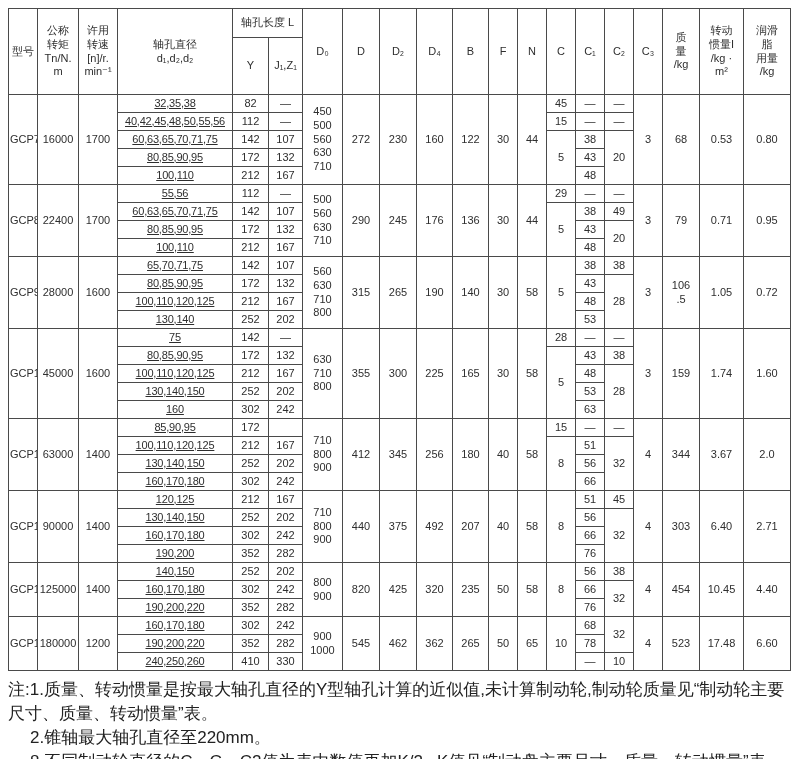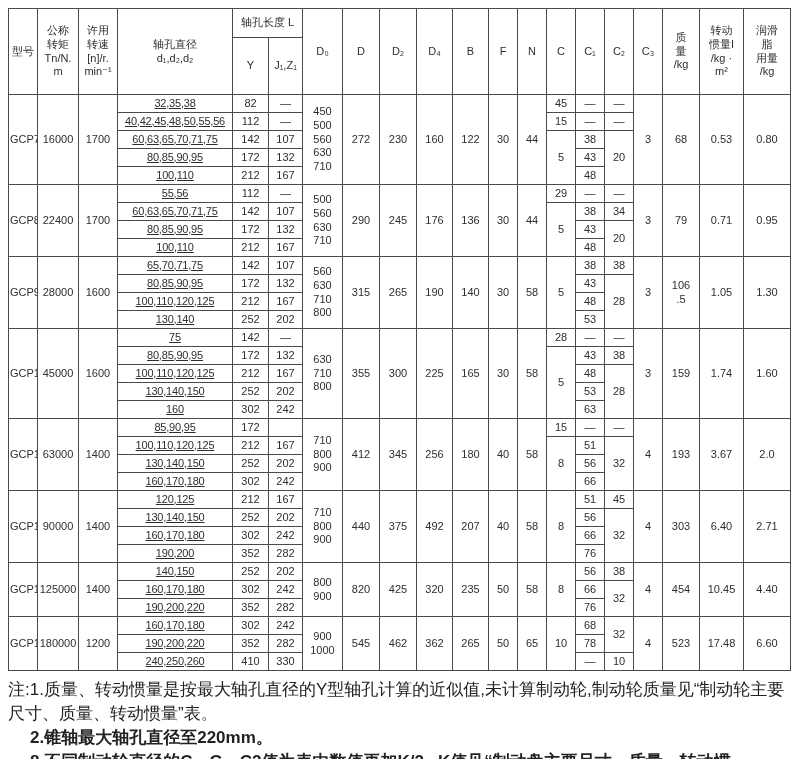--- a/index.html
+++ b/index.html
@@ -26,21 +26,21 @@
     white-space: pre-line;
     overflow: hidden;
   }
   table.spec thead tr.h1 th { height: 28px; }
   table.spec thead th.tall { height: 86px; }
   table.spec thead tr.h2 th { height: 56px; }
   table.spec tbody td { height: 17px; }
   td.bore { font-size: 10.3px; letter-spacing: -0.2px; white-space: nowrap; text-decoration: underline; }
   .notes { margin-top: 7px; font-size: 17px; line-height: 1.42; color: #222; }
   .notes .note-line { white-space: pre-wrap; }
-  .notes .note-line.indent { padding-left: 22px; font-weight: bold; }
+  .notes .note-line.indent { padding-left: 22px; }
 </style>
 </head>
 <body>
 
 <div class="page">
   <table class="spec">
     <colgroup>
       <col style="width:29px">
         <col style="width:41px">
         <col style="width:39px">
@@ -183,21 +183,21 @@
           <td rowspan="4">79</td>
           <td rowspan="4">0.71</td>
           <td rowspan="4">0.95</td>
         </tr>
         <tr>
           <td class="bore">60,63,65,70,71,75</td>
           <td>142</td>
           <td>107</td>
           <td rowspan="3">5</td>
           <td>38</td>
-          <td>34</td>
+          <td>49</td>
         </tr>
         <tr>
           <td class="bore">80,85,90,95</td>
           <td>172</td>
           <td>132</td>
           <td>43</td>
           <td rowspan="2">20</td>
         </tr>
         <tr>
           <td class="bore">100,110</td>
@@ -222,21 +222,21 @@
           <td rowspan="4">140</td>
           <td rowspan="4">30</td>
           <td rowspan="4">58</td>
           <td rowspan="4">5</td>
           <td>38</td>
           <td>38</td>
           <td rowspan="4">3</td>
           <td rowspan="4">106
 .5</td>
           <td rowspan="4">1.05</td>
-          <td rowspan="4">1.30</td>
+          <td rowspan="4">0.72</td>
         </tr>
         <tr>
           <td class="bore">80,85,90,95</td>
           <td>172</td>
           <td>132</td>
           <td>43</td>
           <td rowspan="3">28</td>
         </tr>
         <tr>
           <td class="bore">100,110,120,125</td>
@@ -314,21 +314,21 @@
           <td rowspan="4">412</td>
           <td rowspan="4">345</td>
           <td rowspan="4">256</td>
           <td rowspan="4">180</td>
           <td rowspan="4">40</td>
           <td rowspan="4">58</td>
           <td>15</td>
           <td>—</td>
           <td>—</td>
           <td rowspan="4">4</td>
-          <td rowspan="4">193</td>
+          <td rowspan="4">344</td>
           <td rowspan="4">3.67</td>
           <td rowspan="4">2.0</td>
         </tr>
         <tr>
           <td class="bore">100,110,120,125</td>
           <td>212</td>
           <td>167</td>
           <td rowspan="3">8</td>
           <td>51</td>
           <td rowspan="3">32</td>

